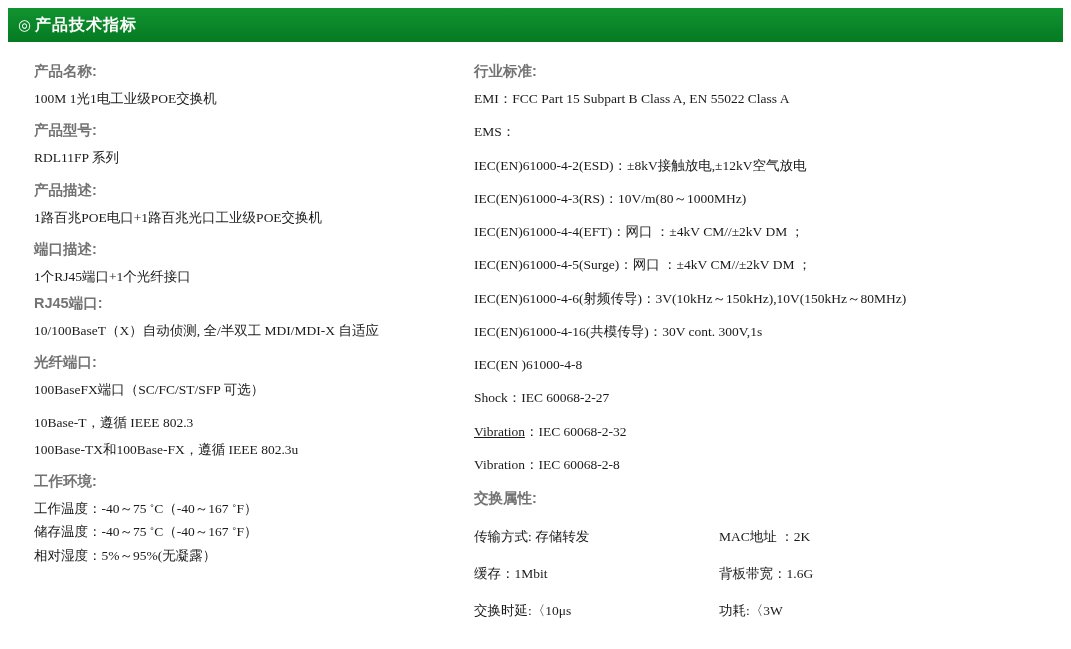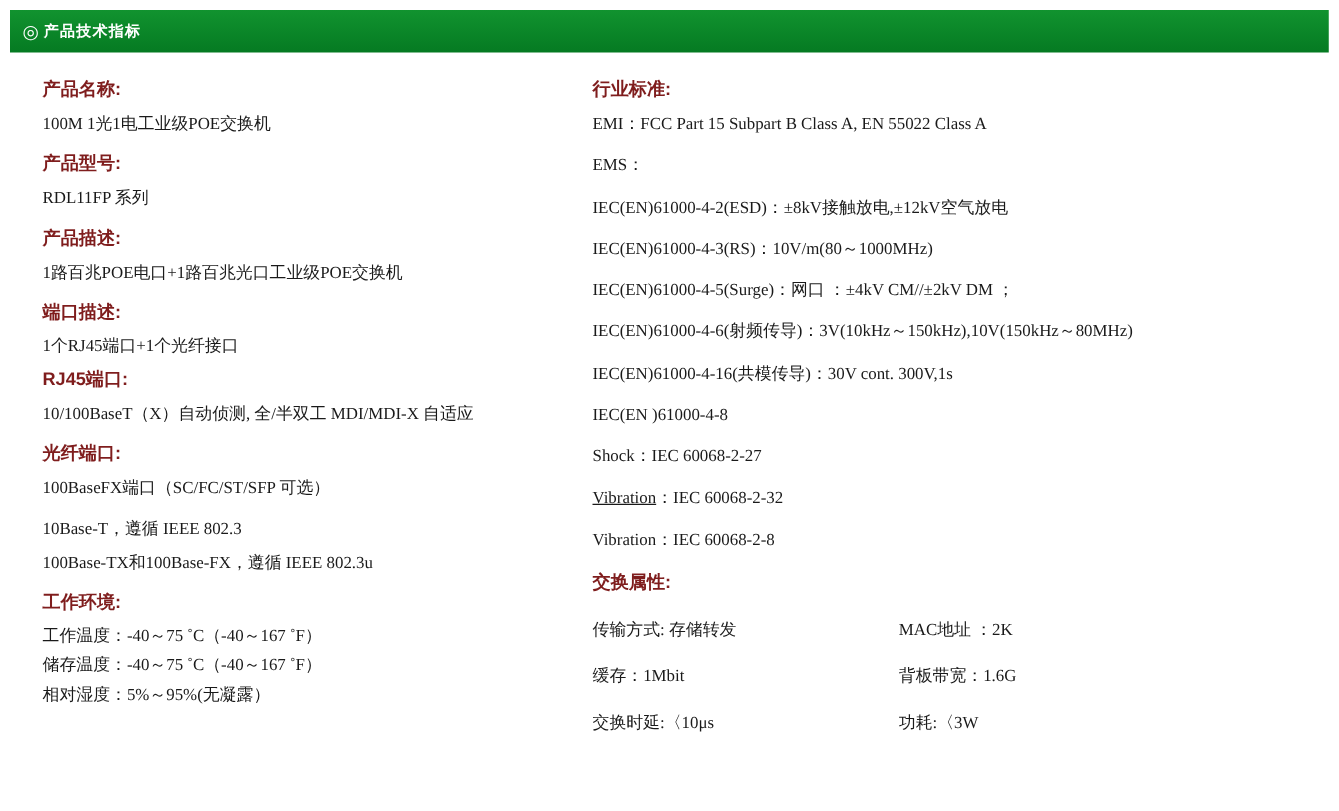--- a/index.html
+++ b/index.html
@@ -35,40 +35,40 @@
   }
   .header-bullet {
     color: #ffffff;
     font-size: 15px;
     line-height: 1;
     margin-right: 4px;
     font-family: "DejaVu Sans", sans-serif;
   }
   .header-title {
     color: #ffffff;
-    font-size: 12px;
+    font-size: 16px;
     font-weight: bold;
     letter-spacing: 1px;
     font-family: "Liberation Sans", "DejaVu Sans", sans-serif;
   }
   
   .col {
     position: absolute;
     top: 62px;
   }
   .col-left {
     left: 34px;
     width: 430px;
   }
   .col-right {
     left: 474px;
     width: 580px;
   }
   .sect-title {
-    color: #7f1d1d;
+    color: #737373;
     font-size: 14.5px;
     font-weight: bold;
     font-family: "Liberation Sans", "DejaVu Sans", sans-serif;
     margin: 0 0 8px 0;
     white-space: nowrap;
   }
   .sect-title.spaced {
     margin-top: 14px;
   }
   .line {
@@ -146,20 +146,21 @@
   </div>
 
   <div class="col col-right">
 
     <div class="sect-title">行业标准:</div>
 
     <div class="line">EMI：FCC Part 15 Subpart B Class A, EN 55022 Class A</div>
     <div class="line">EMS：</div>
     <div class="line">IEC(EN)61000-4-2(ESD)：±8kV接触放电,±12kV空气放电</div>
     <div class="line">IEC(EN)61000-4-3(RS)：10V/m(80～1000MHz)</div>
+    <div class="line">IEC(EN)61000-4-4(EFT)：网口 ：±4kV CM//±2kV DM ；</div>
     <div class="line">IEC(EN)61000-4-5(Surge)：网口 ：±4kV CM//±2kV DM ；</div>
     <div class="line">IEC(EN)61000-4-6(射频传导)：3V(10kHz～150kHz),10V(150kHz～80MHz)</div>
     <div class="line">IEC(EN)61000-4-16(共模传导)：30V cont. 300V,1s</div>
     <div class="line">IEC(EN )61000-4-8</div>
     <div class="line">Shock：IEC 60068-2-27</div>
     <div class="line"><span class="underline-word">Vibration</span><span>：IEC 60068-2-32</span></div>
     <div class="line">Vibration：IEC 60068-2-8</div>
 
     <div class="sect-title spaced">交换属性:</div>
 

